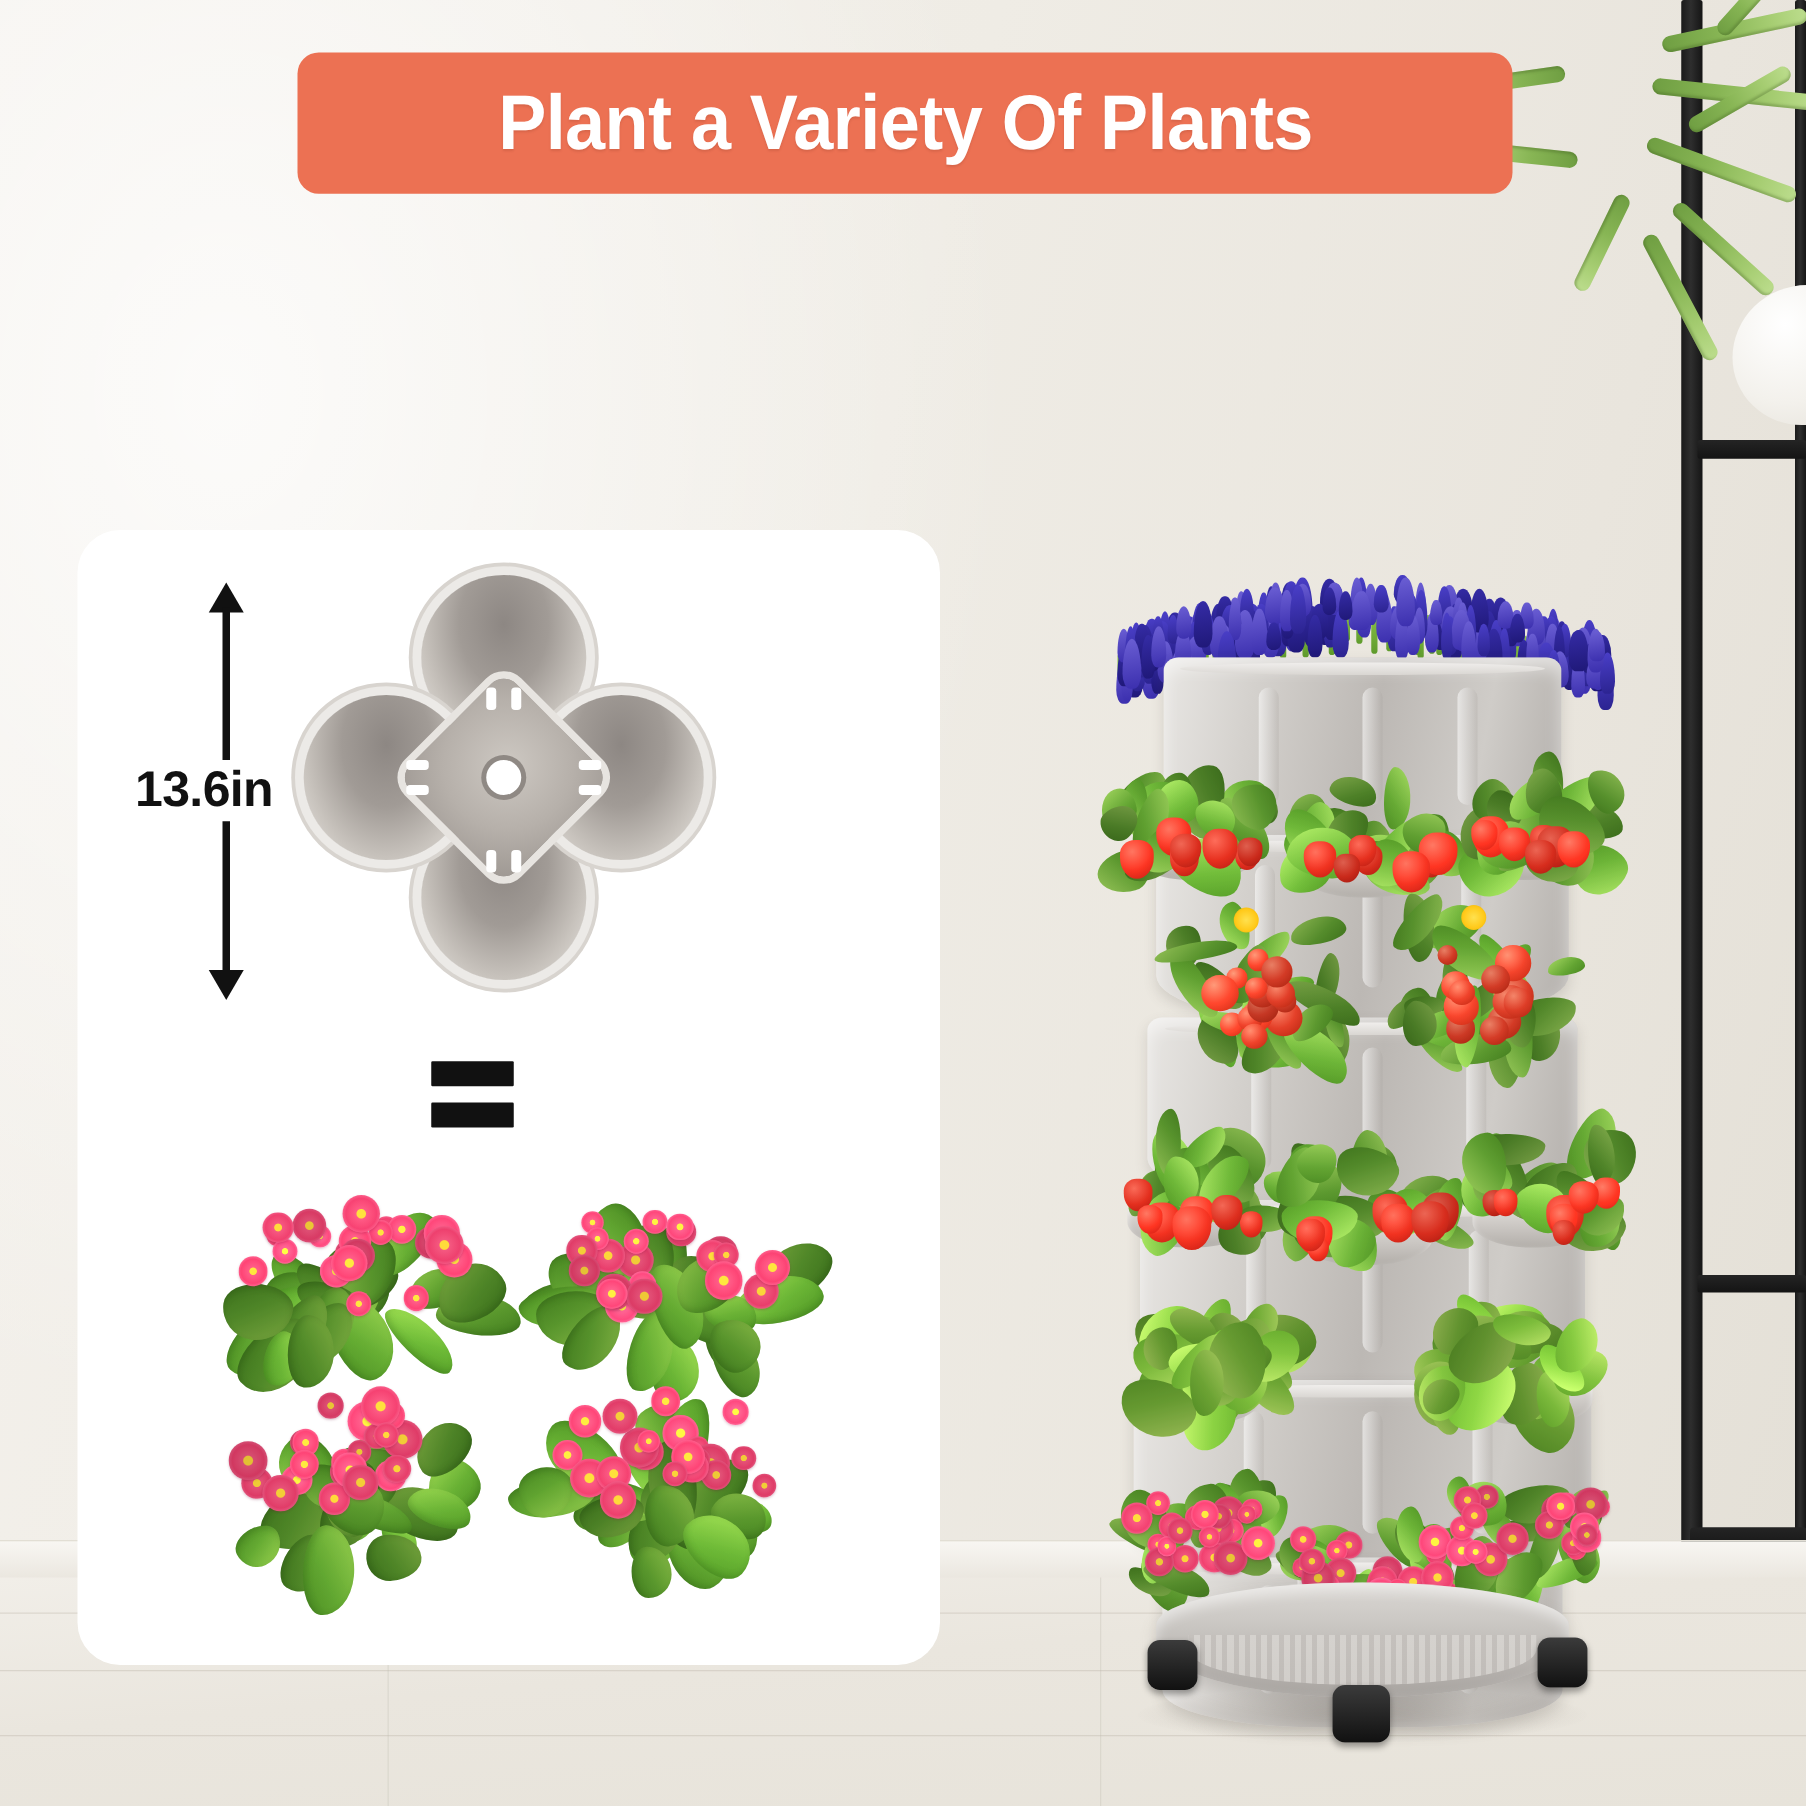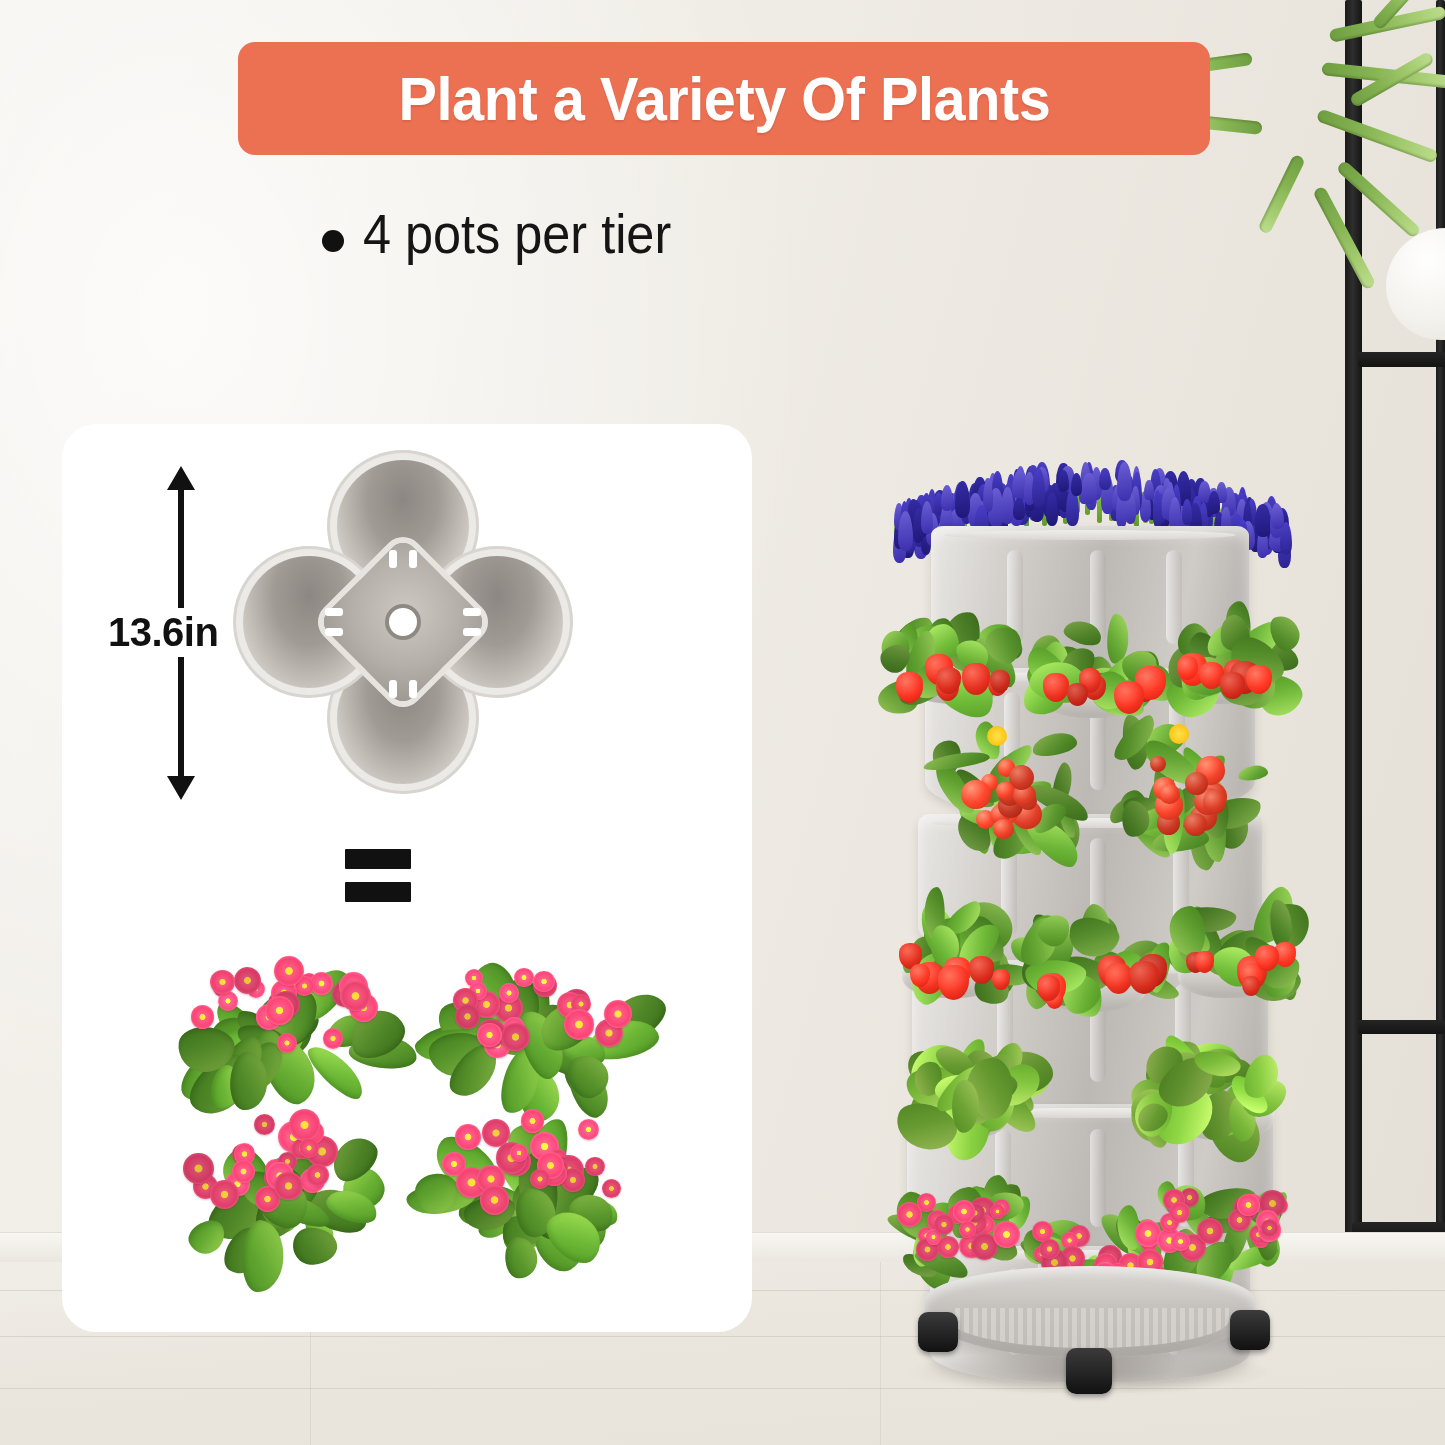--- a/index.html
+++ b/index.html
@@ -271,24 +271,20 @@
     <div class="seam" style="left:310px;top:0;"></div>
     <div class="seam" style="left:880px;top:0;"></div>
   </div>
 </div>
 
 <div id="banner">
   <h1>Plant a Variety Of Plants</h1>
 </div>
 
 <div id="bullets">
-  <div class="bullet-row">
-    <div class="bullet-dot"></div>
-    <div class="bullet-text">4 pots per tier</div>
-  </div>
 </div>
 
 <div id="card"></div>
 
 <div id="dim-arrow">
   <div class="dim-head up"></div>
   <div class="dim-shaft"></div>
   <div class="dim-head down"></div>
 </div>
 <div id="dim-label">13.6in</div>

